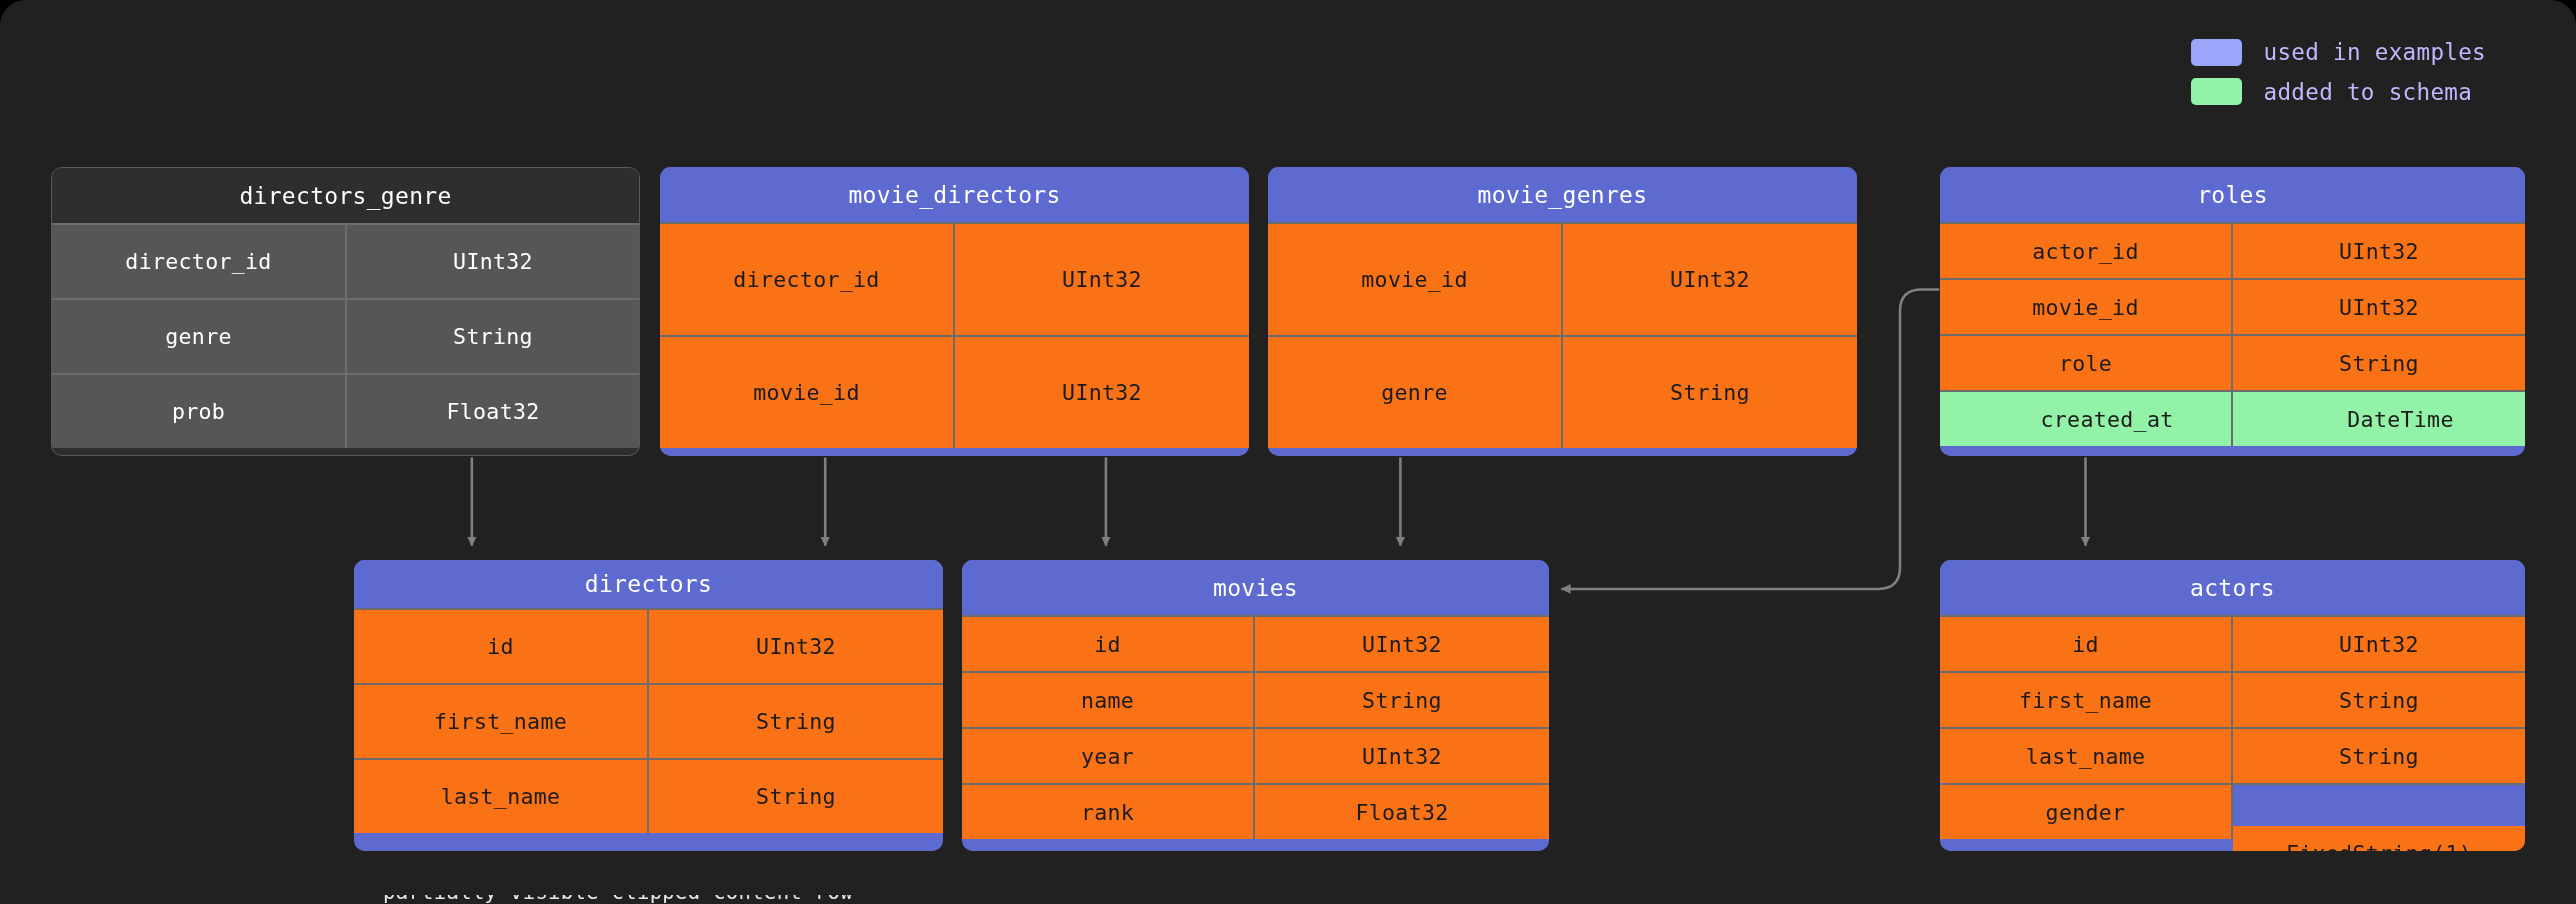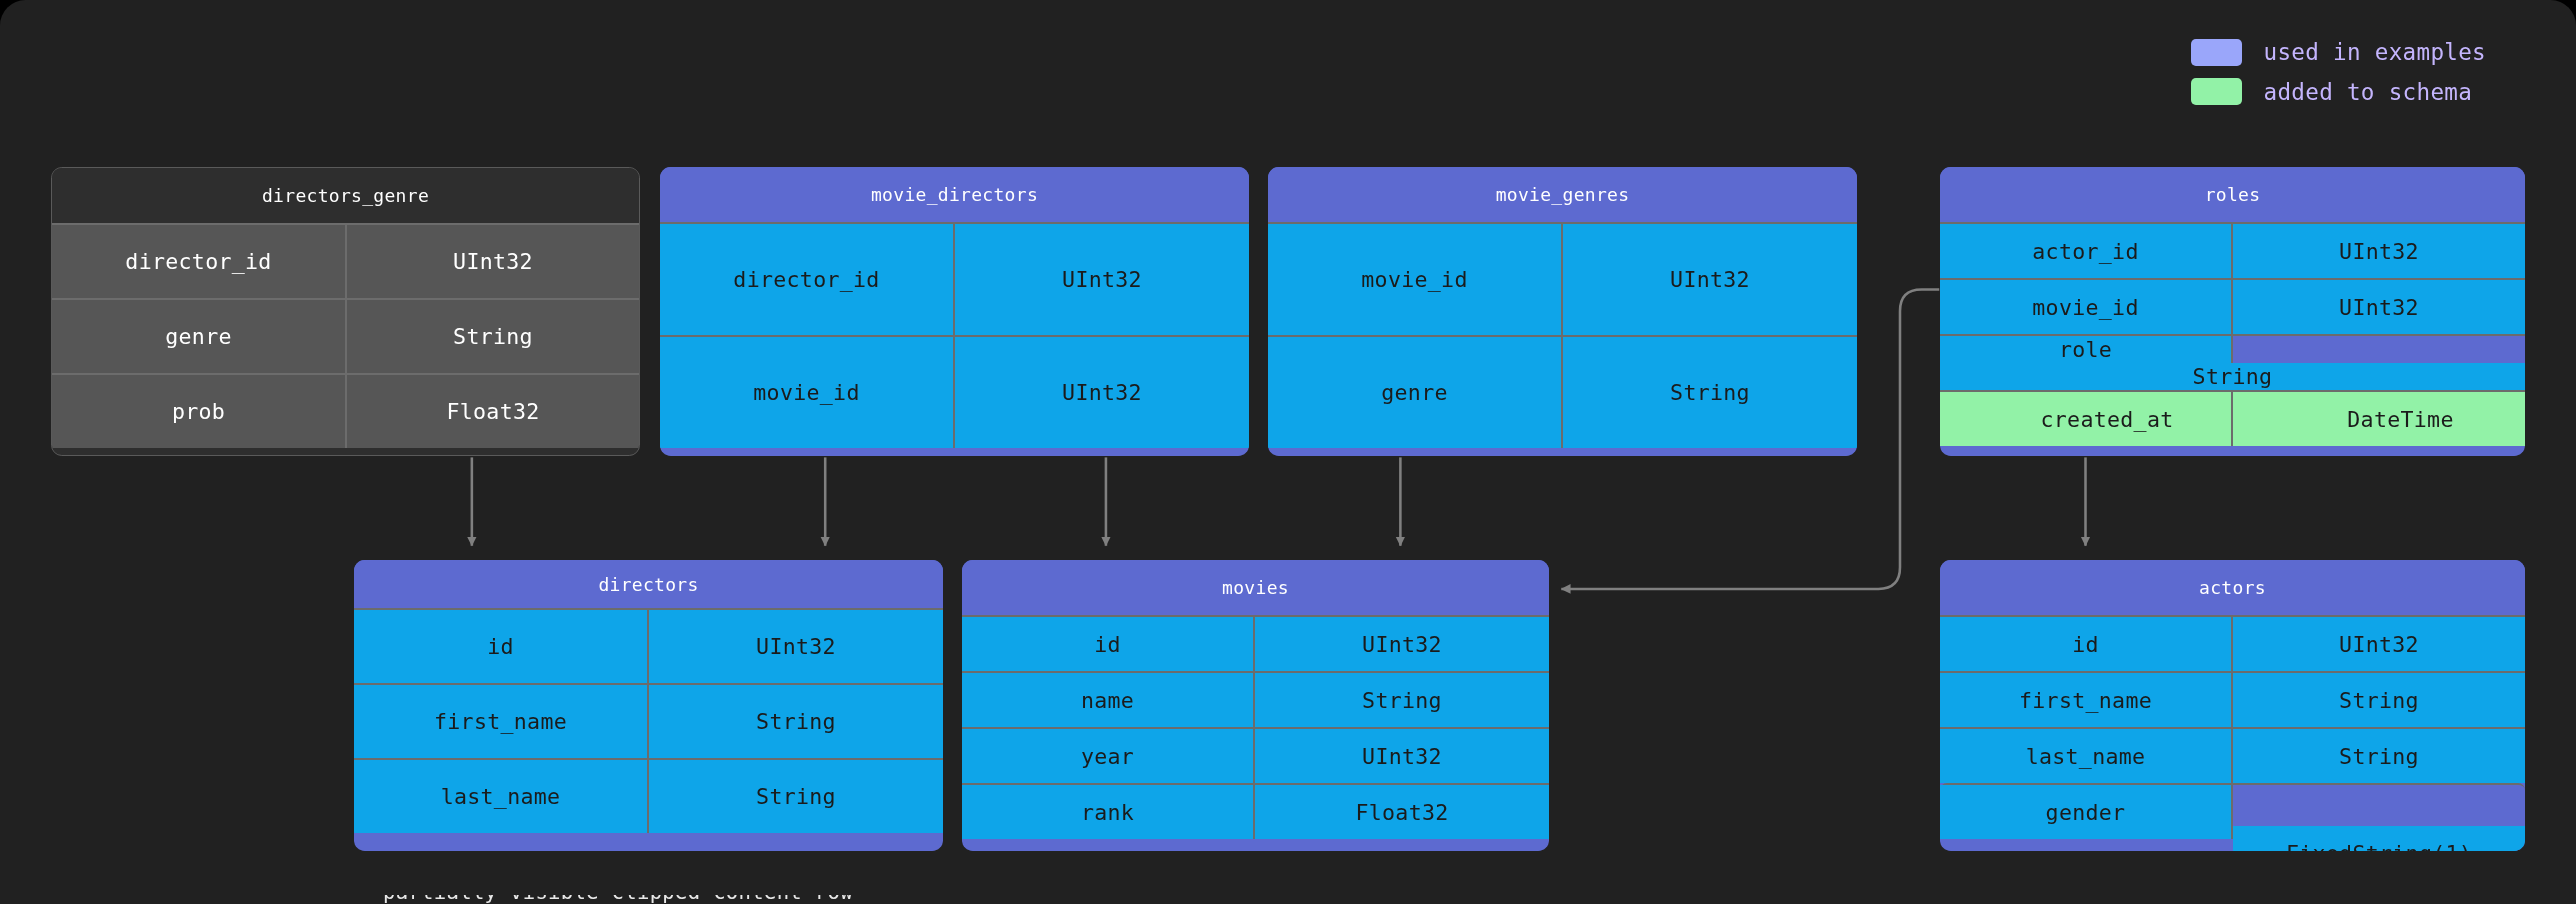--- a/index.html
+++ b/index.html
@@ -35,40 +35,40 @@
 
   
   .tbl {
     position: absolute;
     border-radius: 10.8px;
     overflow: hidden;
     background: #5d6ad0;
   }
   .tbl-title {
     text-align: center;
-    font-size: 18px;
+    font-size: 23px;
     color: #ffffff;
     display: flex; align-items: center; justify-content: center;
     letter-spacing: 0.3px;
   }
   .tbl-row { display: flex; width: 100%; }
   .tbl-cell {
     display: flex; align-items: center; justify-content: center;
     font-size: 21.6px;
     color: #1b1b1b;
     letter-spacing: 0.3px;
     overflow: hidden;
     white-space: nowrap;
   }
   .tbl-cell.c-name { border-right: 2px solid #6c6c6c; }
 
   
   .theme-blue { background: #5d6ad0; }
   .theme-blue .tbl-title { background: #5d6ad0; color: #ffffff; }
-  .theme-blue .tbl-cell { background: #0ea5e9; }
+  .theme-blue .tbl-cell { background: #f97316; }
   .theme-blue .tbl-row { border-top: 2px solid #6c6c6c; }
 
   
   .theme-gray { background: #2e2e2e; }
   .theme-gray .tbl-title { background: #2e2e2e; color: #ffffff; }
   .theme-gray .tbl-cell { background: #565656; color: #ffffff; }
   .theme-gray .tbl-row { border-top: 2px solid #6c6c6c; }
   .theme-gray .tbl-cell.c-name { border-right: 2px solid #6c6c6c; }
   .theme-gray { border: 1px solid #5a5a5a; }
 
@@ -163,21 +163,21 @@
       <div class="tbl theme-blue" style="left: 1940px; top: 167px; width: 585px; height: 289px;">
         <div class="tbl-title" style="height: 55px;">roles</div>
         <div class="tbl-row" style="height: 56px;">
           <div class="tbl-cell c-name" style="width: 293px; height: 100%;">actor_id</div>
           <div class="tbl-cell c-type" style="flex: 1 1 auto; height: 100%;">UInt32</div>
         </div>
         <div class="tbl-row" style="height: 56px;">
           <div class="tbl-cell c-name" style="width: 293px; height: 100%;">movie_id</div>
           <div class="tbl-cell c-type" style="flex: 1 1 auto; height: 100%;">UInt32</div>
         </div>
-        <div class="tbl-row" style="height: 56px; flex-direction: column;">
+        <div class="tbl-row" style="height: 56px;">
           <div class="tbl-cell c-name" style="width: 293px; height: 100%;">role</div>
           <div class="tbl-cell c-type" style="flex: 1 1 auto; height: 100%;">String</div>
         </div>
         <div class="tbl-row hl" style="height: 56px;">
           <div class="tbl-cell c-name" style="width: 293px; height: 100%;">created_at</div>
           <div class="tbl-cell c-type" style="flex: 1 1 auto; height: 100%;">DateTime</div>
         </div>
       </div>
       <div class="tbl theme-blue" style="left: 354px; top: 560px; width: 589px; height: 291px;">
         <div class="tbl-title" style="height: 48px;">directors</div>

